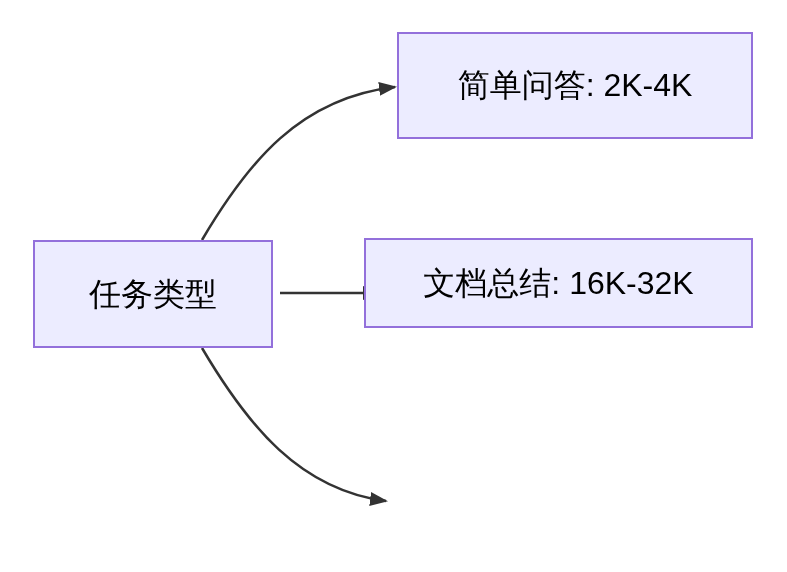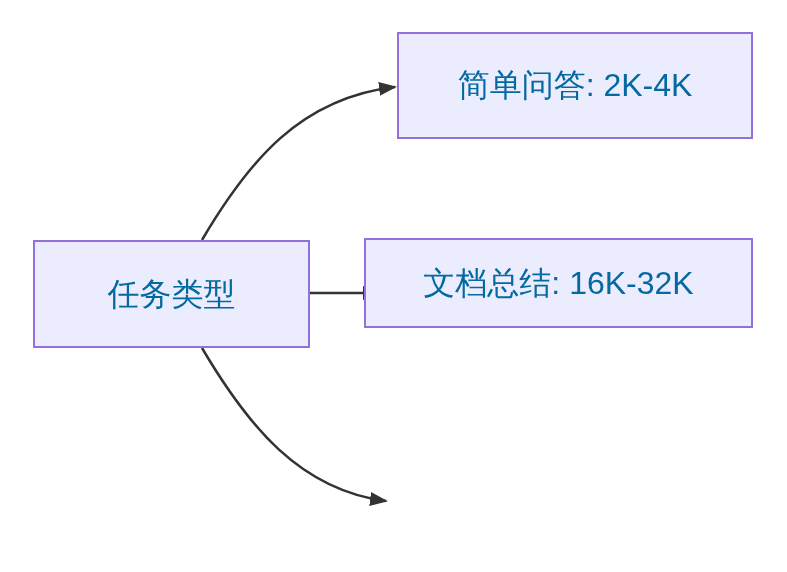--- a/index.html
+++ b/index.html
@@ -32,27 +32,27 @@
   .node {
     position: absolute;
     box-sizing: border-box;
     background: #ECECFF;
     border: 2px solid #9370DB;
     display: flex;
     align-items: center;
     justify-content: center;
   }
   .node-label {
-    color: #0369a1;
+    color: #000000;
     font-size: 32px;
     line-height: 1.2;
     white-space: nowrap;
     text-align: left;
   }
-  .node-root   { left: 33px;  top: 240px; width: 277px; height: 108px; }
+  .node-root   { left: 33px;  top: 240px; width: 240px; height: 108px; }
   .node-qa     { left: 397px; top: 32px;  width: 356px; height: 107px; }
   .node-doc    { left: 364px; top: 238px; width: 389px; height: 90px; }
   .node-multi  { left: 388px; top: 446px; width: 374px; height: 107px; }
 </style>
 </head>
 <body>
 
 <div class="diagram">
 
   <svg class="edges-svg" width="787" height="572" viewBox="0 0 787 572" xmlns="http://www.w3.org/2000/svg">

